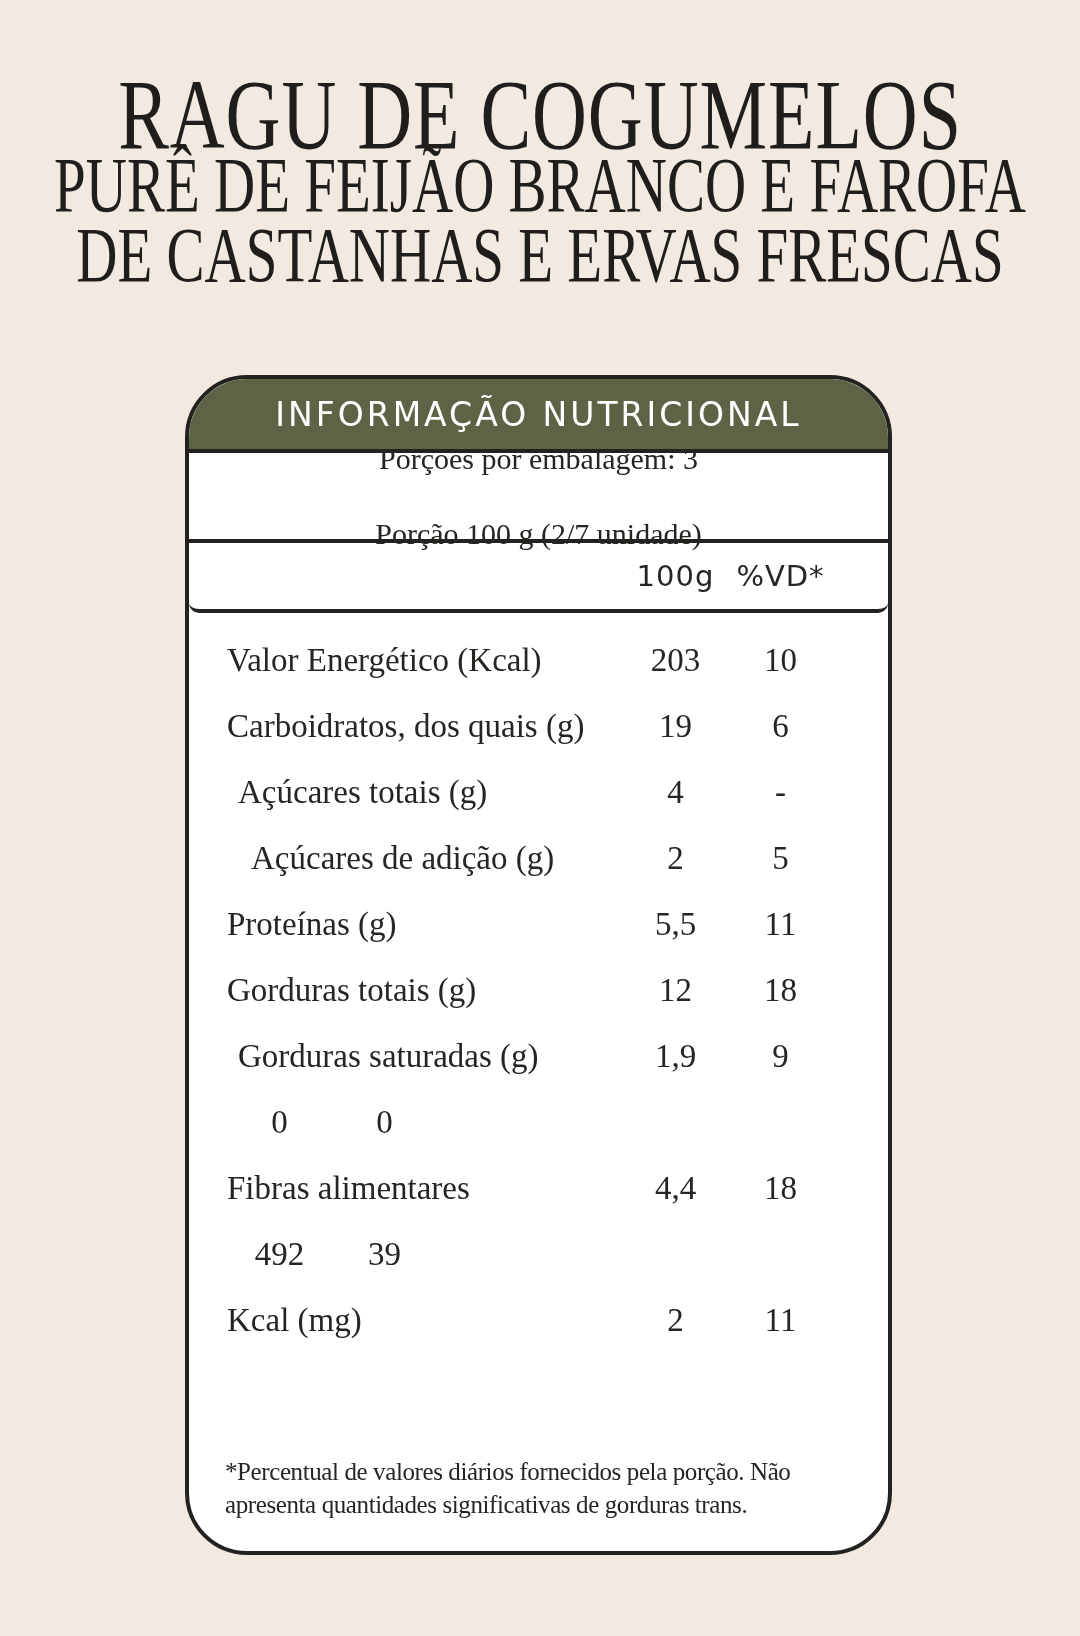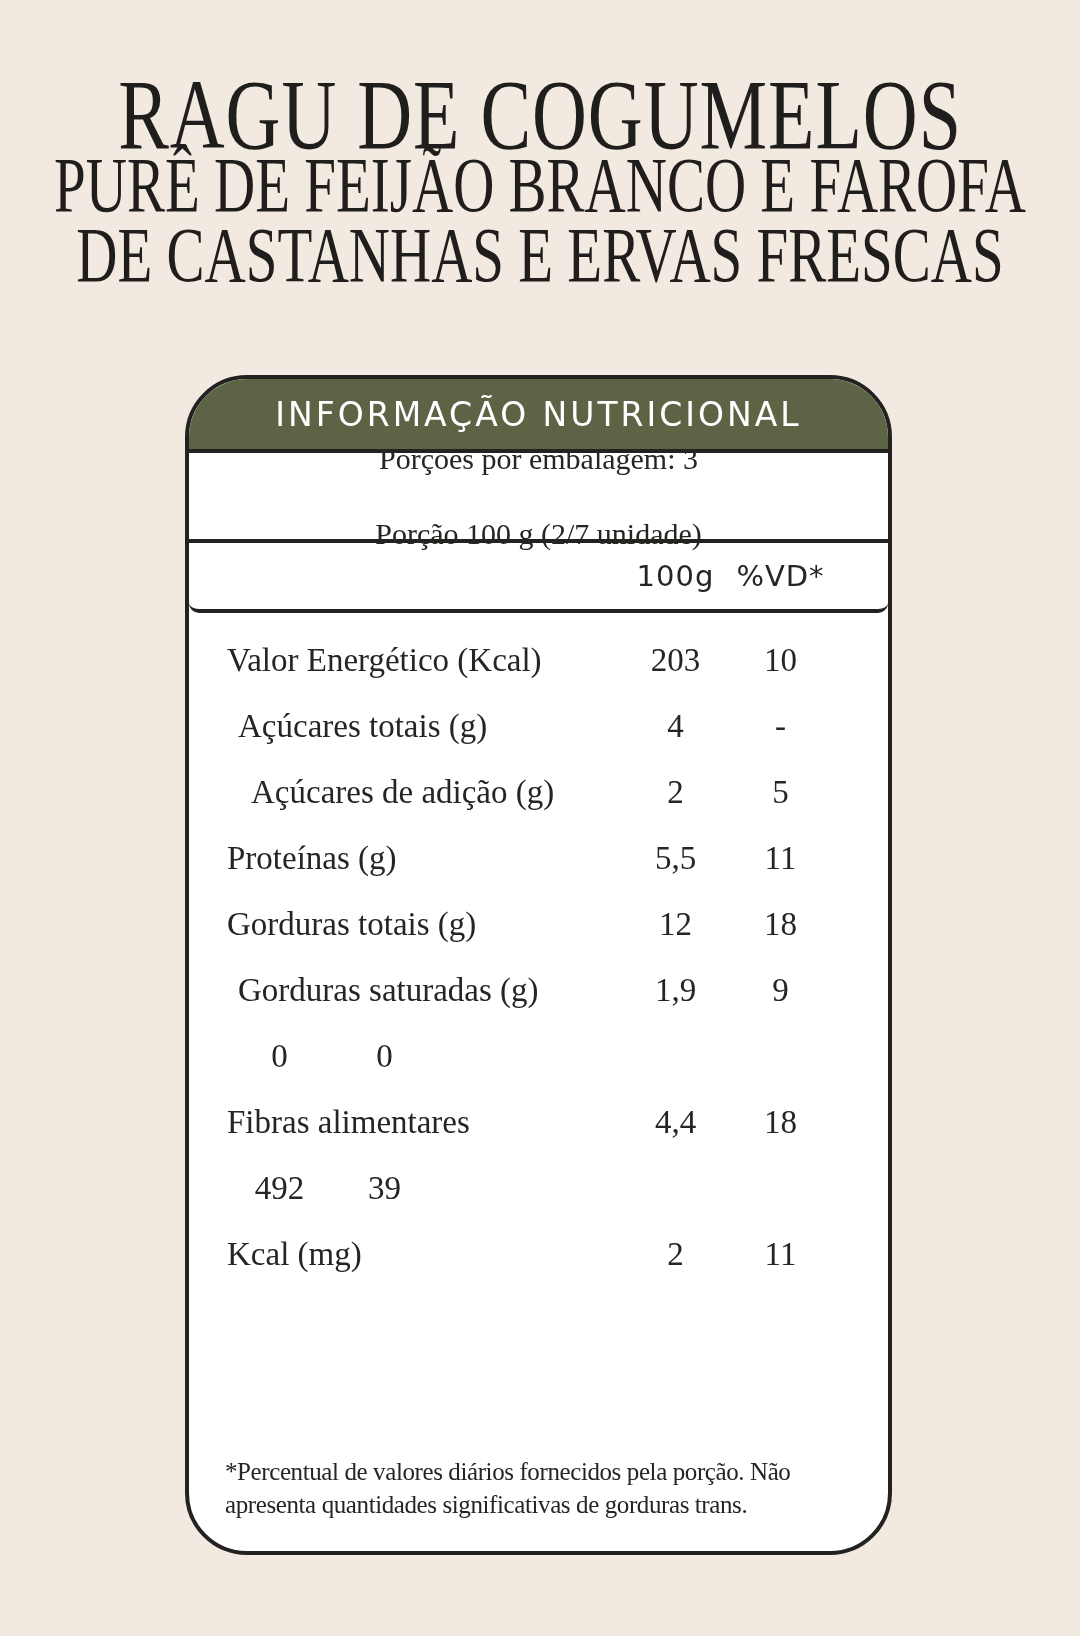--- a/index.html
+++ b/index.html
@@ -124,20 +124,25 @@
   </div>
 
   <div class="rows-section">
 
     <div class="nutrient-row">
       <div class="nutrient-name">Valor Energético (Kcal)</div>
       <div class="col-amount">203</div>
       <div class="col-dv">10</div>
     </div>
 
+    <div class="nutrient-row">
+      <div class="nutrient-name">Carboidratos, dos quais (g)</div>
+      <div class="col-amount">19</div>
+      <div class="col-dv">6</div>
+    </div>
 
     <div class="nutrient-row indent-1">
       <div class="nutrient-name">Açúcares totais (g)</div>
       <div class="col-amount">4</div>
       <div class="col-dv">-</div>
     </div>
 
     <div class="nutrient-row indent-2">
       <div class="nutrient-name">Açúcares de adição (g)</div>
       <div class="col-amount">2</div>

